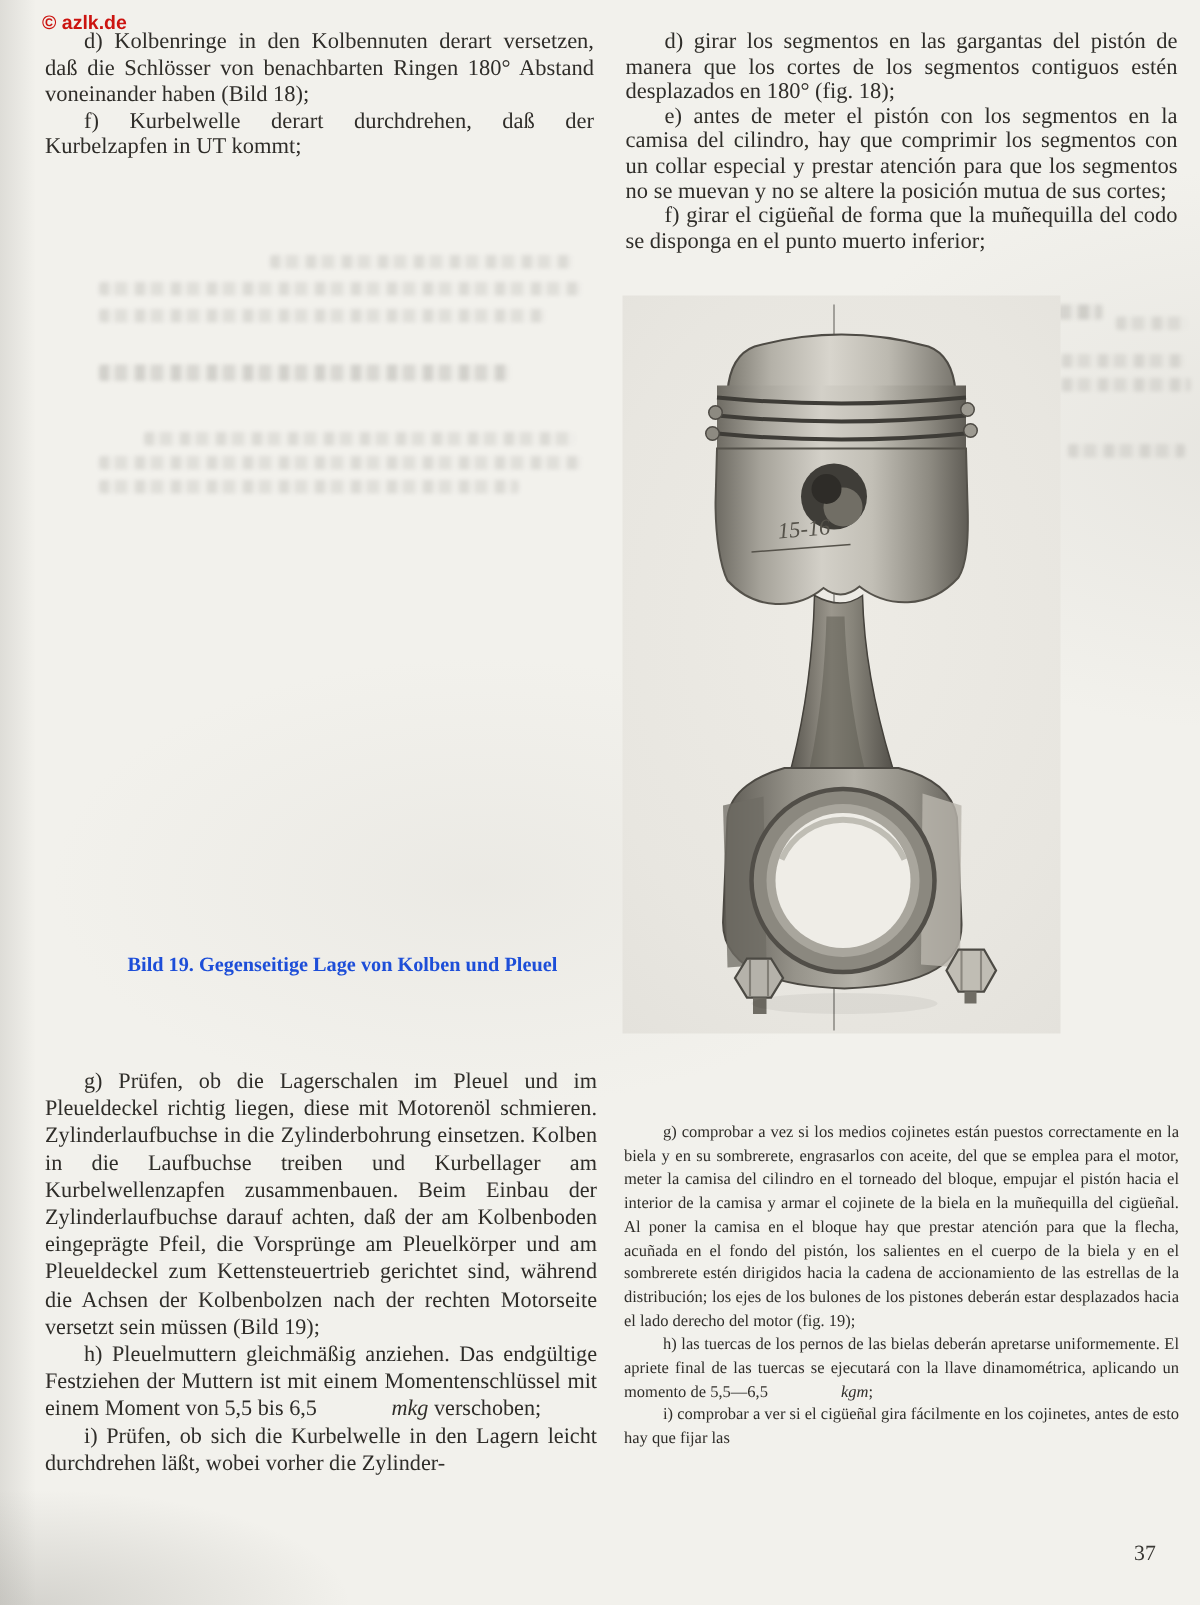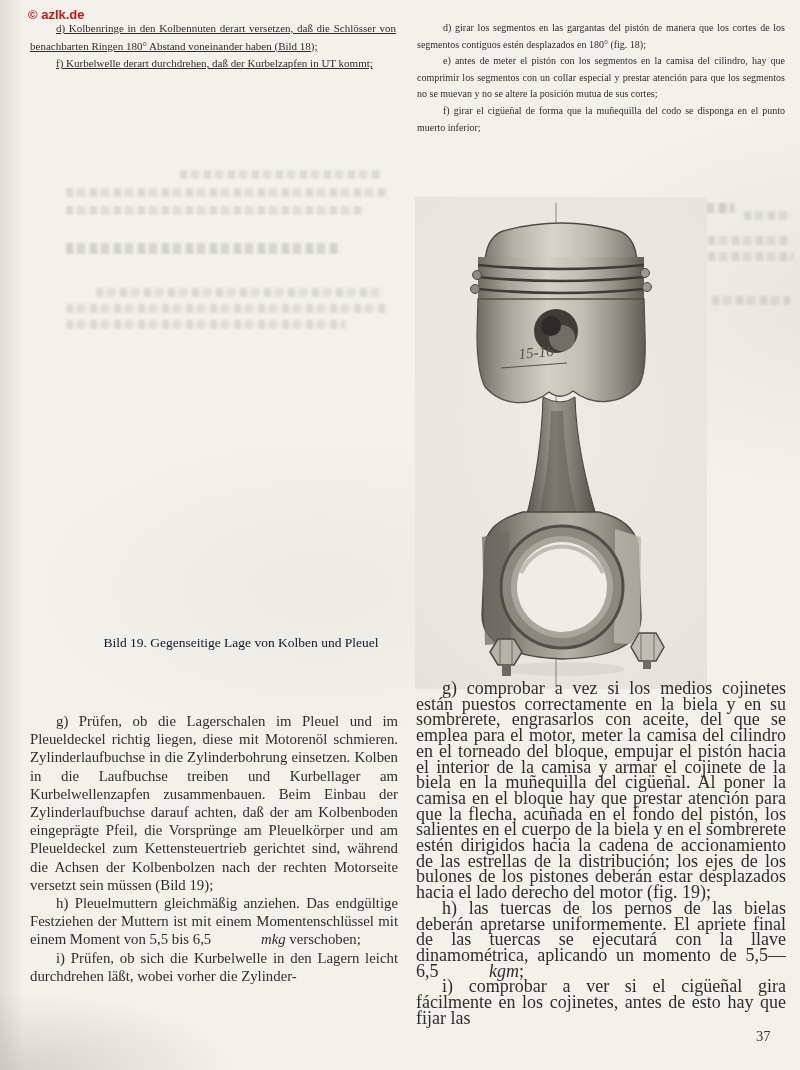--- a/index.html
+++ b/index.html
@@ -20,28 +20,28 @@
     left:28px;top:7px;
     font-family:"Liberation Sans", sans-serif;
     font-size:13px;font-weight:bold;color:#cc1410;
   }
   .col{
     text-align:justify;
     text-rendering:optimizeLegibility;
   }
   .col .para{margin:0;text-indent:26px;}
   .col .para em{font-style:italic;margin-left:46px;}
-  #col-de-top{left:30px;top:20px;width:366px;font-size:11px;line-height:17.6px;text-decoration:underline;}
-  #col-es-top{left:417px;top:20px;width:368px;font-size:10px;line-height:16.6px;}
+  #col-de-top{left:30px;top:20px;width:366px;font-size:15px;line-height:17.6px;}
+  #col-es-top{left:417px;top:20px;width:368px;font-size:15px;line-height:16.6px;}
   #col-de-bottom{left:30px;top:712px;width:368px;font-size:14.8px;line-height:18.2px;}
-  #col-es-bottom{left:416px;top:681px;width:370px;font-size:18px;line-height:15.7px;}
+  #col-es-bottom{left:416px;top:748px;width:370px;font-size:11px;line-height:15.7px;}
   .caption{
     left:85px;top:634px;width:312px;
-    font-size:13.5px;line-height:17px;color:#0f172a;
-    text-align:center;
+    font-size:13.5px;line-height:17px;color:#1d4ed8;
+    font-weight:bold;
   }
   .caption .cap-es{margin-top:9px;}
   .page-number{left:756px;top:1028px;font-size:14.5px;color:#3a3834;}
   .photo{
     left:415px;top:197px;width:292px;height:492px;
     background:radial-gradient(240px 340px at 50% 45%, #edebe5 0%, #e8e6e0 70%, #e4e2dc 100%);
   }
   
   .ghost{
     background:repeating-linear-gradient(90deg,

